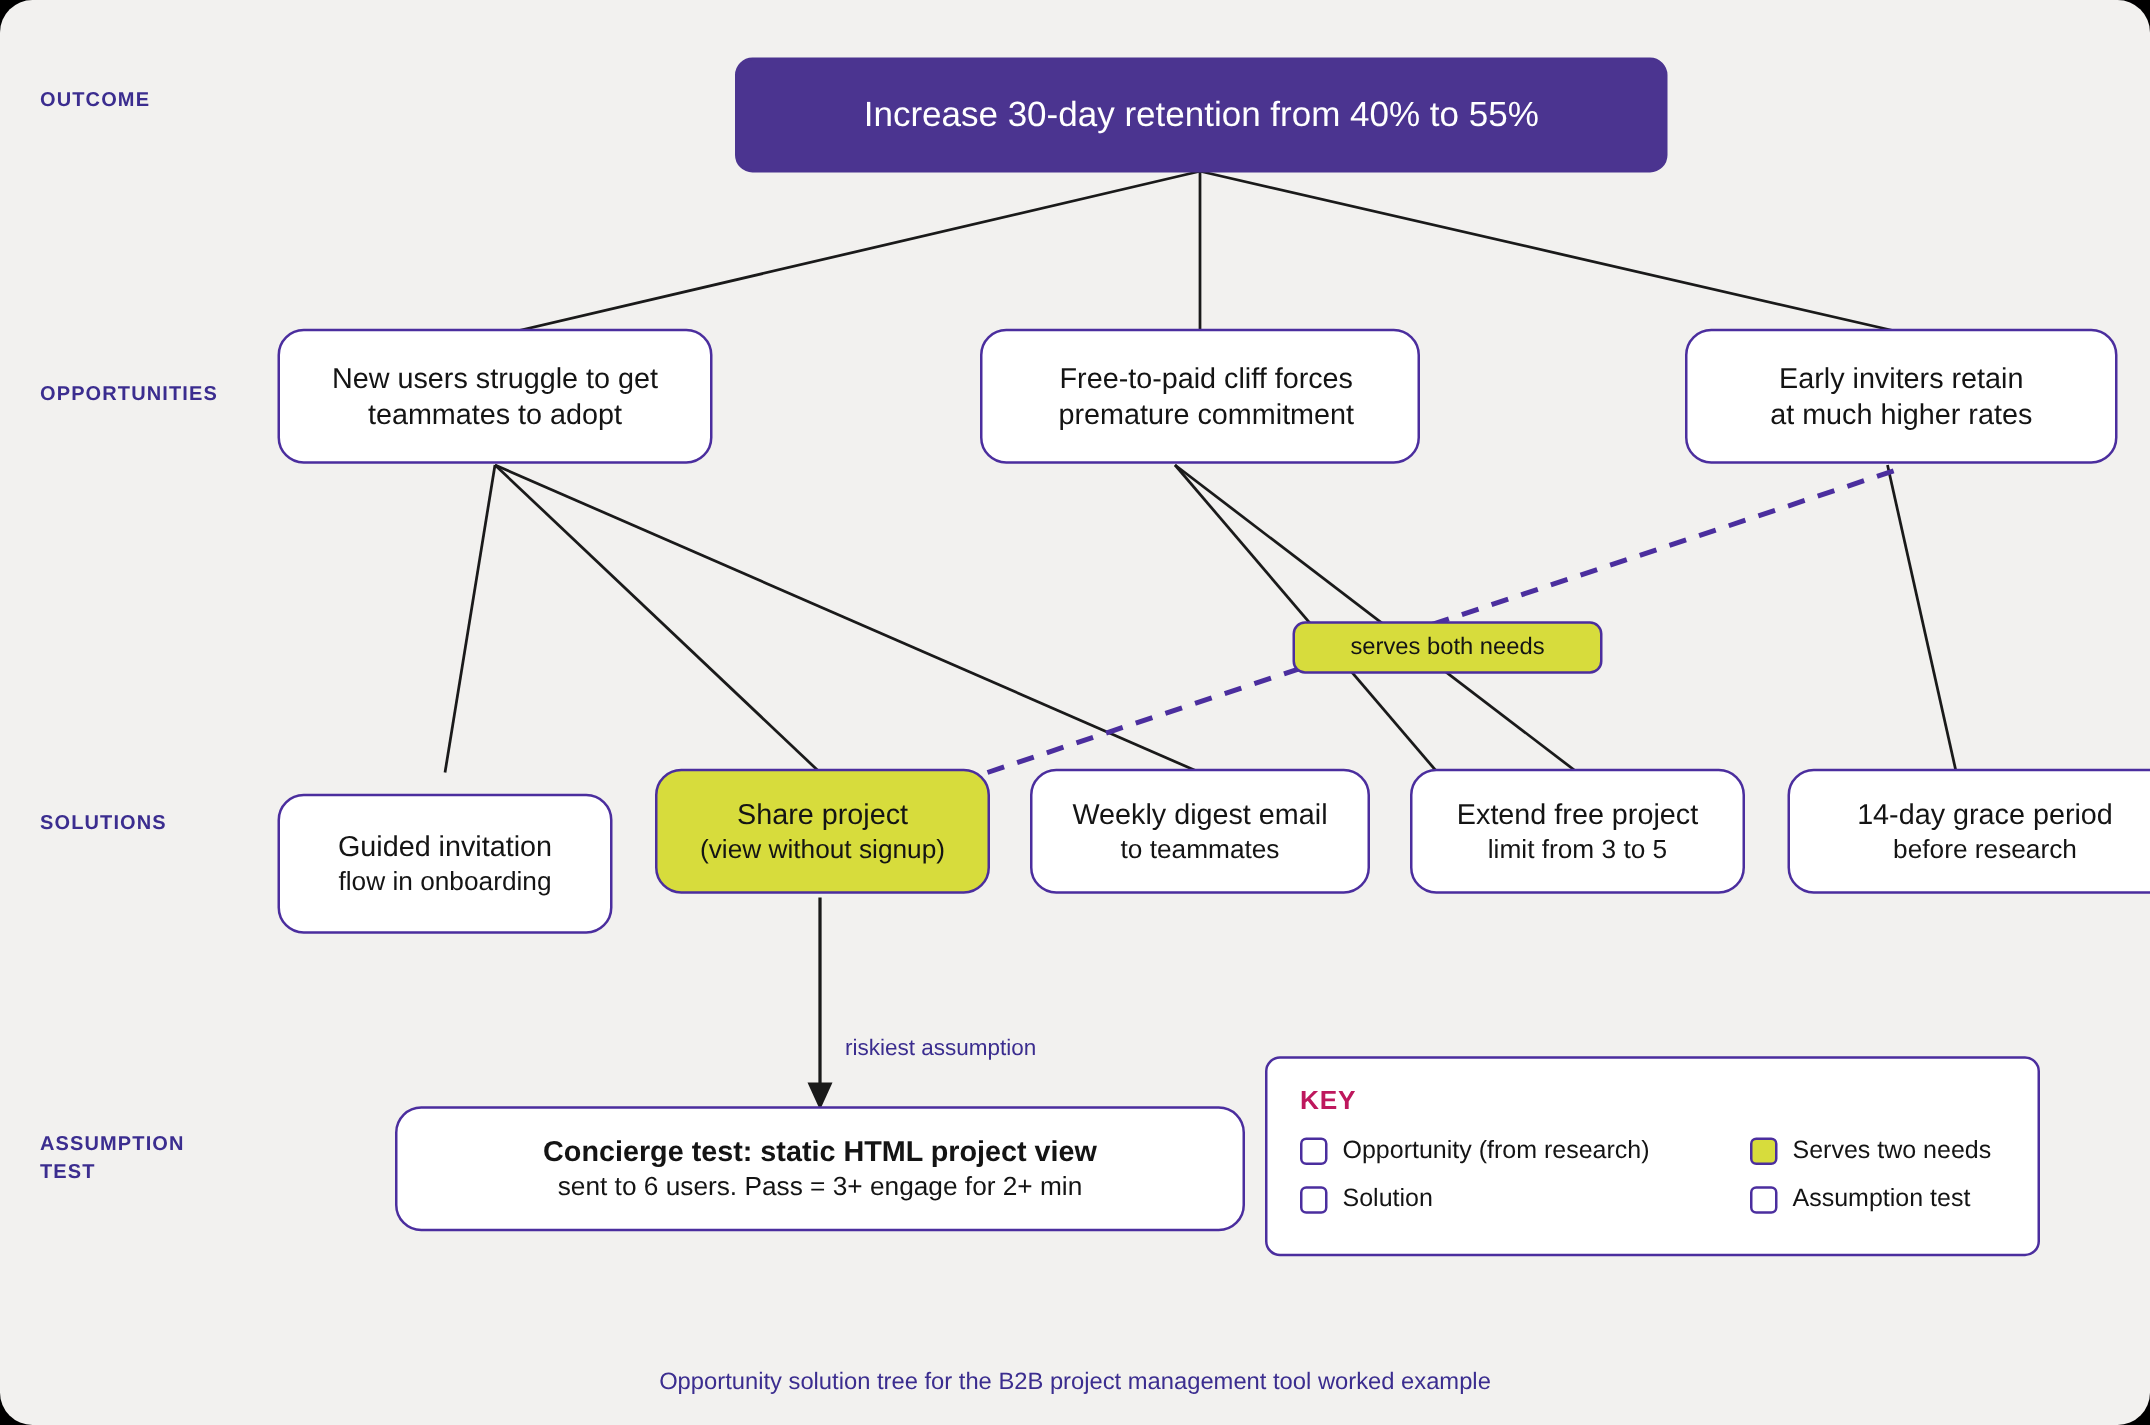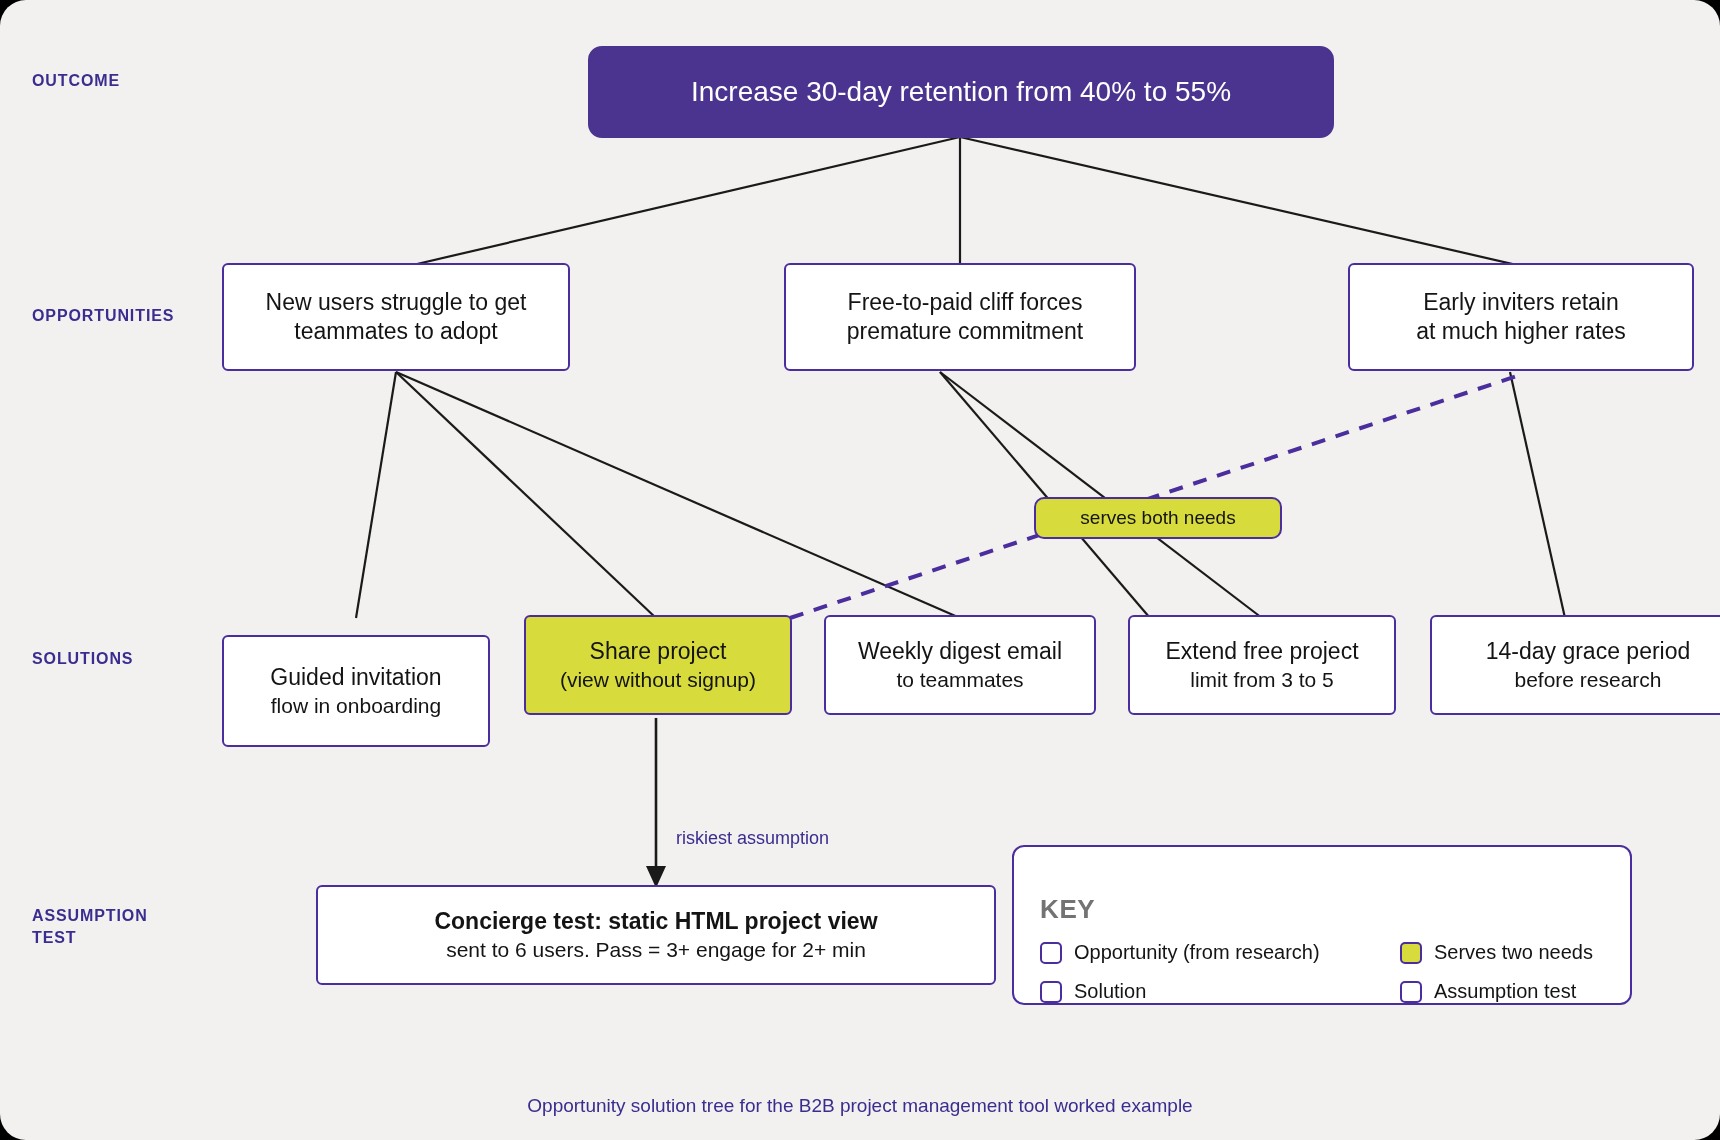--- a/index.html
+++ b/index.html
@@ -30,21 +30,21 @@
     font-weight: bold;
     letter-spacing: 0.9px;
     color: #3b2d8f;
     line-height: 1.35;
   }
   .node {
     position: absolute;
     box-sizing: border-box;
     background: #ffffff;
     border: 2.5px solid #4b2e9e;
-    border-radius: 6px;
+    border-radius: 21px;
     display: flex;
     flex-direction: column;
     align-items: center;
     justify-content: center;
     text-align: center;
     color: #141414;
   }
   .node .l1 {
     font-size: 23px;
     line-height: 1.28;
@@ -90,26 +90,25 @@
   }
   .key-box {
     position: absolute;
     box-sizing: border-box;
     background: #ffffff;
     border: 2.5px solid #4b2e9e;
     border-radius: 12px;
     padding: 22px 26px;
   }
   .key-title {
-    font-size: 26px;
+    font-size: 21px;
     font-weight: bold;
-    color: #737373;
+    color: #be185d;
     letter-spacing: 0.6px;
     margin-bottom: 16px;
-    margin-top: 25px;
   }
   .key-grid {
     display: grid;
     grid-template-columns: 340px auto;
     row-gap: 16px;
     column-gap: 20px;
   }
   .key-item {
     display: flex;
     align-items: center;

